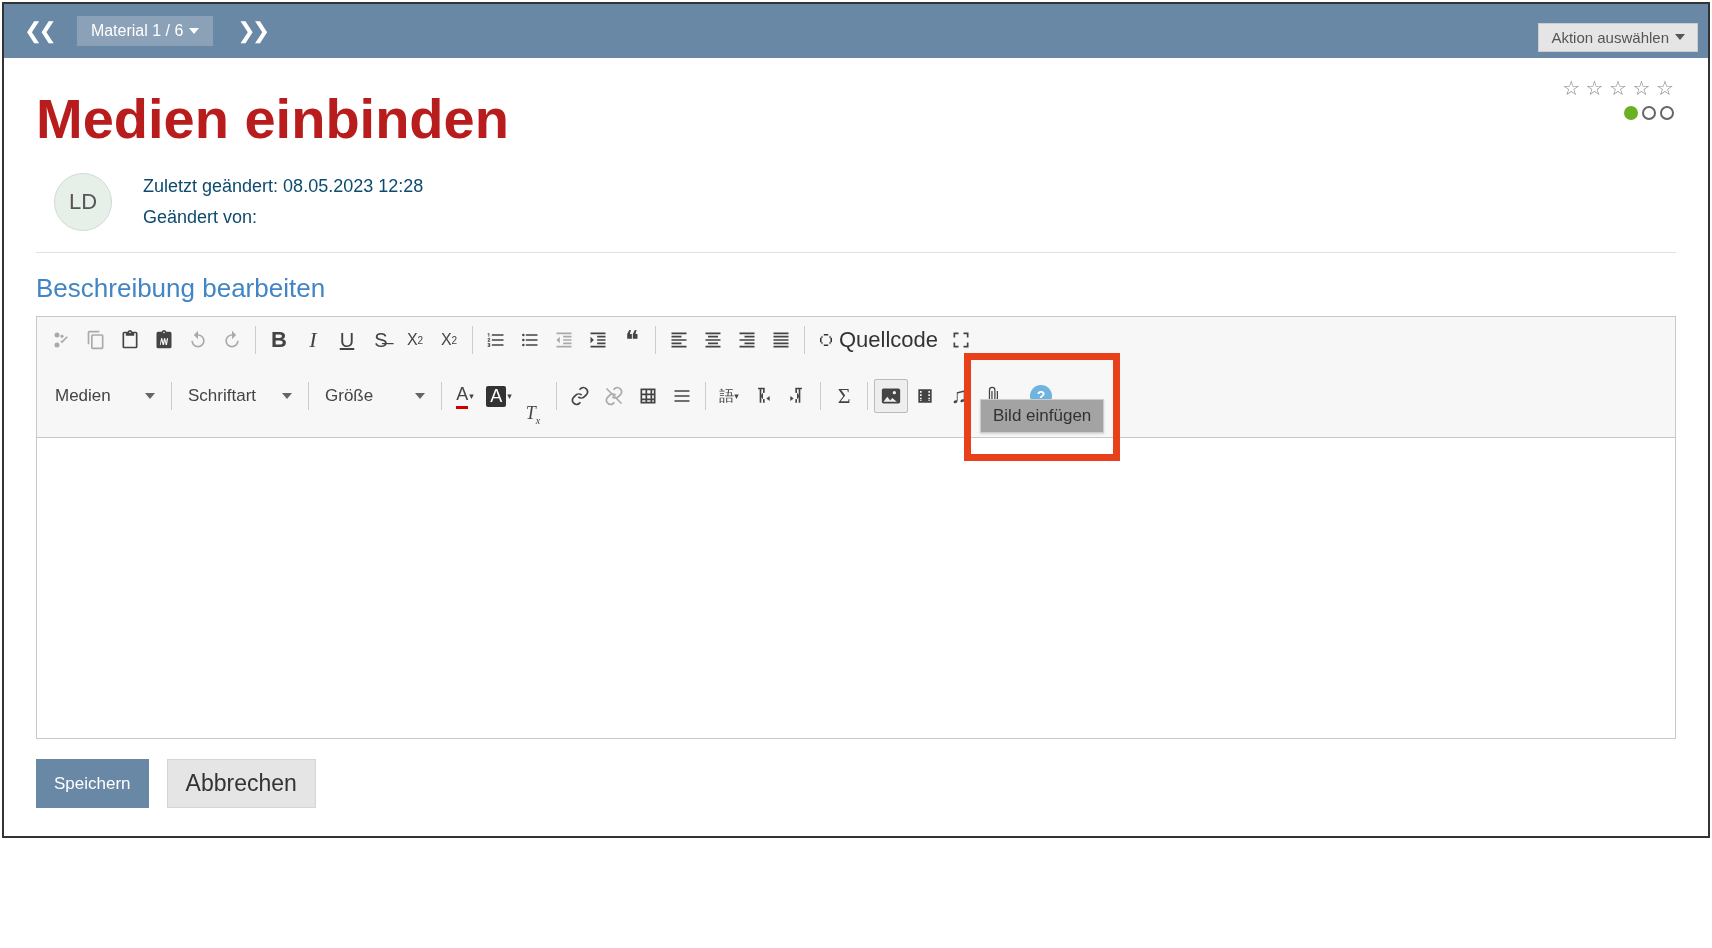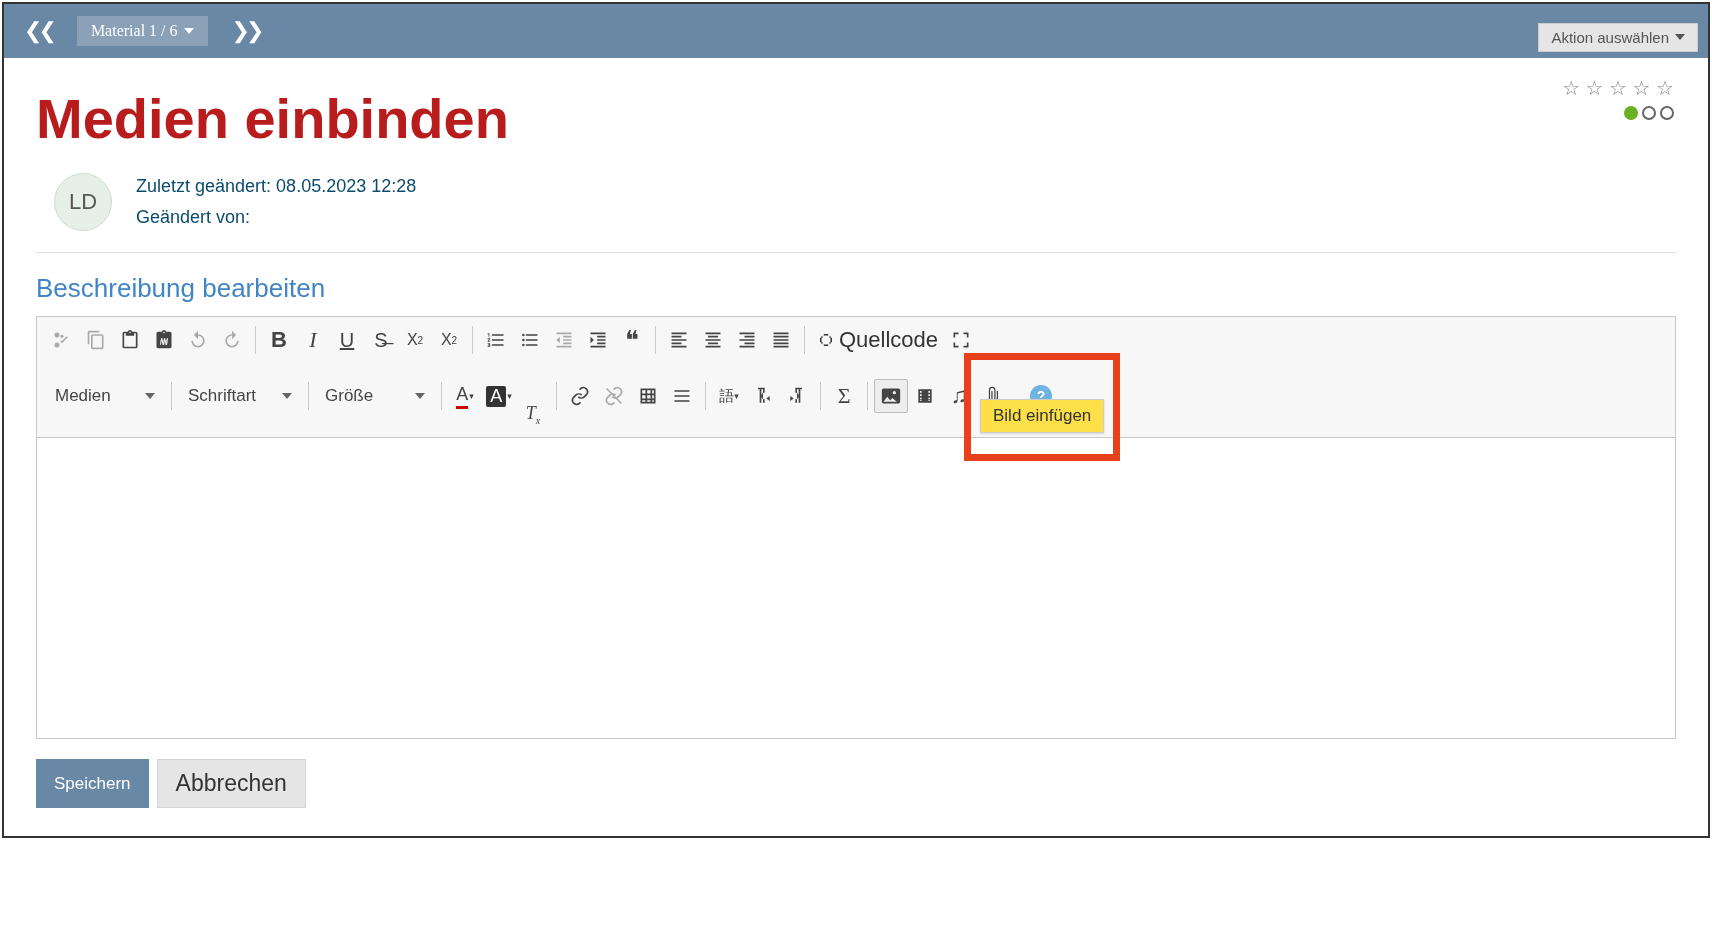--- a/index.html
+++ b/index.html
@@ -30,21 +30,20 @@
     background: #8ba1b7;
     color: #fff;
     border: none;
     padding: 6px 14px;
     font-size: 16px;
     cursor: pointer;
     display: inline-flex;
     align-items: center;
     gap: 6px;
     margin: 0 10px;
-    font-family: Liberation Serif, serif;
   }
   .action-btn {
     background: #e5e5e5;
     color: #555;
     border: 1px solid #ccc;
     padding: 5px 12px;
     font-size: 15px;
     cursor: pointer;
     display: inline-flex;
     align-items: center;
@@ -74,21 +73,21 @@
     text-align: right;
   }
   .stars { color: #888; font-size: 20px; margin-bottom: 6px; }
   .dots { font-size: 18px; display: flex; justify-content: flex-end; gap: 4px; align-items: center; }
   .dot { width: 14px; height: 14px; border-radius: 50%; display: inline-block; }
   .dot-green { background: #6ab023; border: 2px solid #6ab023; }
   .dot-hollow { background: transparent; border: 2px solid #666; }
   .meta-row {
     display: flex;
     align-items: center;
-    gap: 24px;
+    gap: 31px;
     margin: 20px 0 20px 18px;
   }
   .avatar {
     width: 58px; height: 58px; border-radius: 50%;
     background: #e6efe8;
     border: 1px solid #d0ddd3;
     display: flex; align-items: center; justify-content: center;
     font-size: 22px; color: #555;
   }
   .meta-text { font-size: 18px; color: #0c4a6e; line-height: 1.7; }
@@ -145,39 +144,39 @@
   }
   .tb-dropdown .caret-down { border-top-color: #666; }
   .source-btn {
     display: inline-flex; align-items: center; gap: 4px;
     padding: 2px 6px; font-size: 22px; color: #333; cursor: pointer;
   }
   .editor-body {
     height: 300px;
     background: #fff;
   }
-  .buttons { margin-top: 20px; display: flex; gap: 8px; }
+  .buttons { margin-top: 20px; display: flex; gap: 18px; }
   .btn-primary {
     background: #6988a6; color: #fff; border: none;
     padding: 10px 18px; font-size: 17px; cursor: pointer;
   }
   .btn-secondary {
     background: #e5e5e5; color: #333; border: 1px solid #d5d5d5;
     padding: 10px 18px; font-size: 23px; cursor: pointer;
   }
   
   .highlight-box {
     position: absolute;
     border: 7px solid #e8401a;
     pointer-events: none;
     z-index: 50;
   }
   .tooltip {
     position: absolute;
-    background: #fde047;
+    background: #a3a3a3;
     border: 1px solid #ccc;
     padding: 6px 12px;
     font-size: 17px;
     color: #333;
     white-space: nowrap;
     box-shadow: 0 1px 2px rgba(0,0,0,0.15);
     z-index: 40;
   }
   .tb-btn.active {
     border: 1px solid #bbb;

